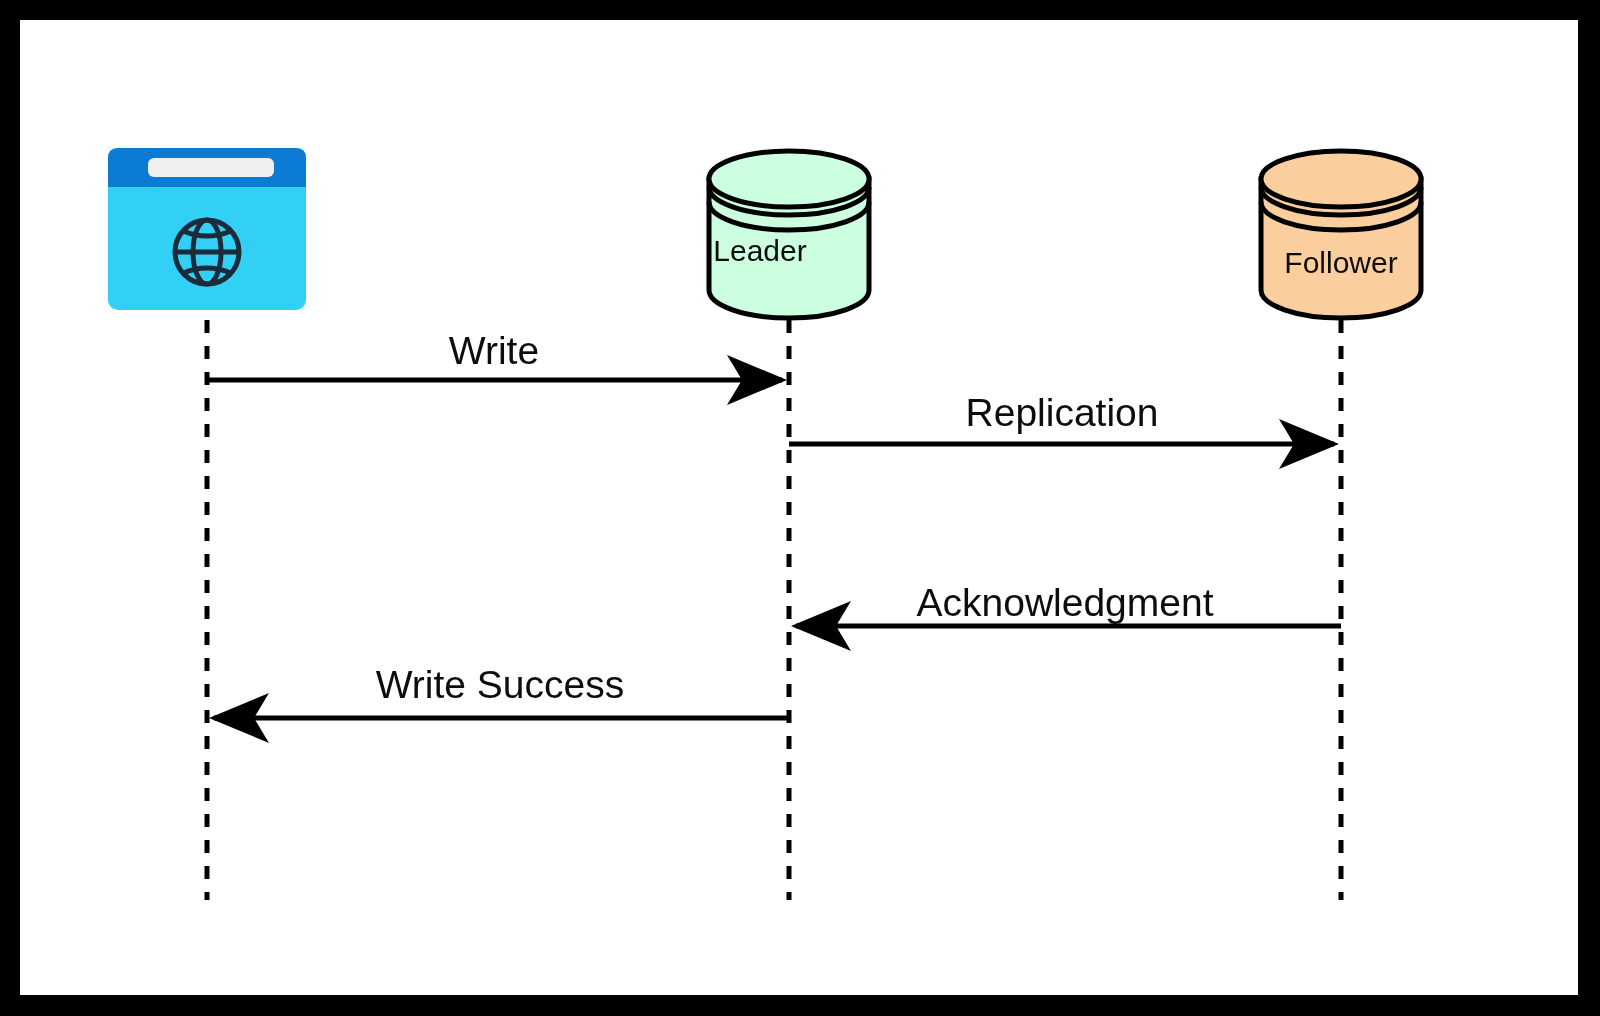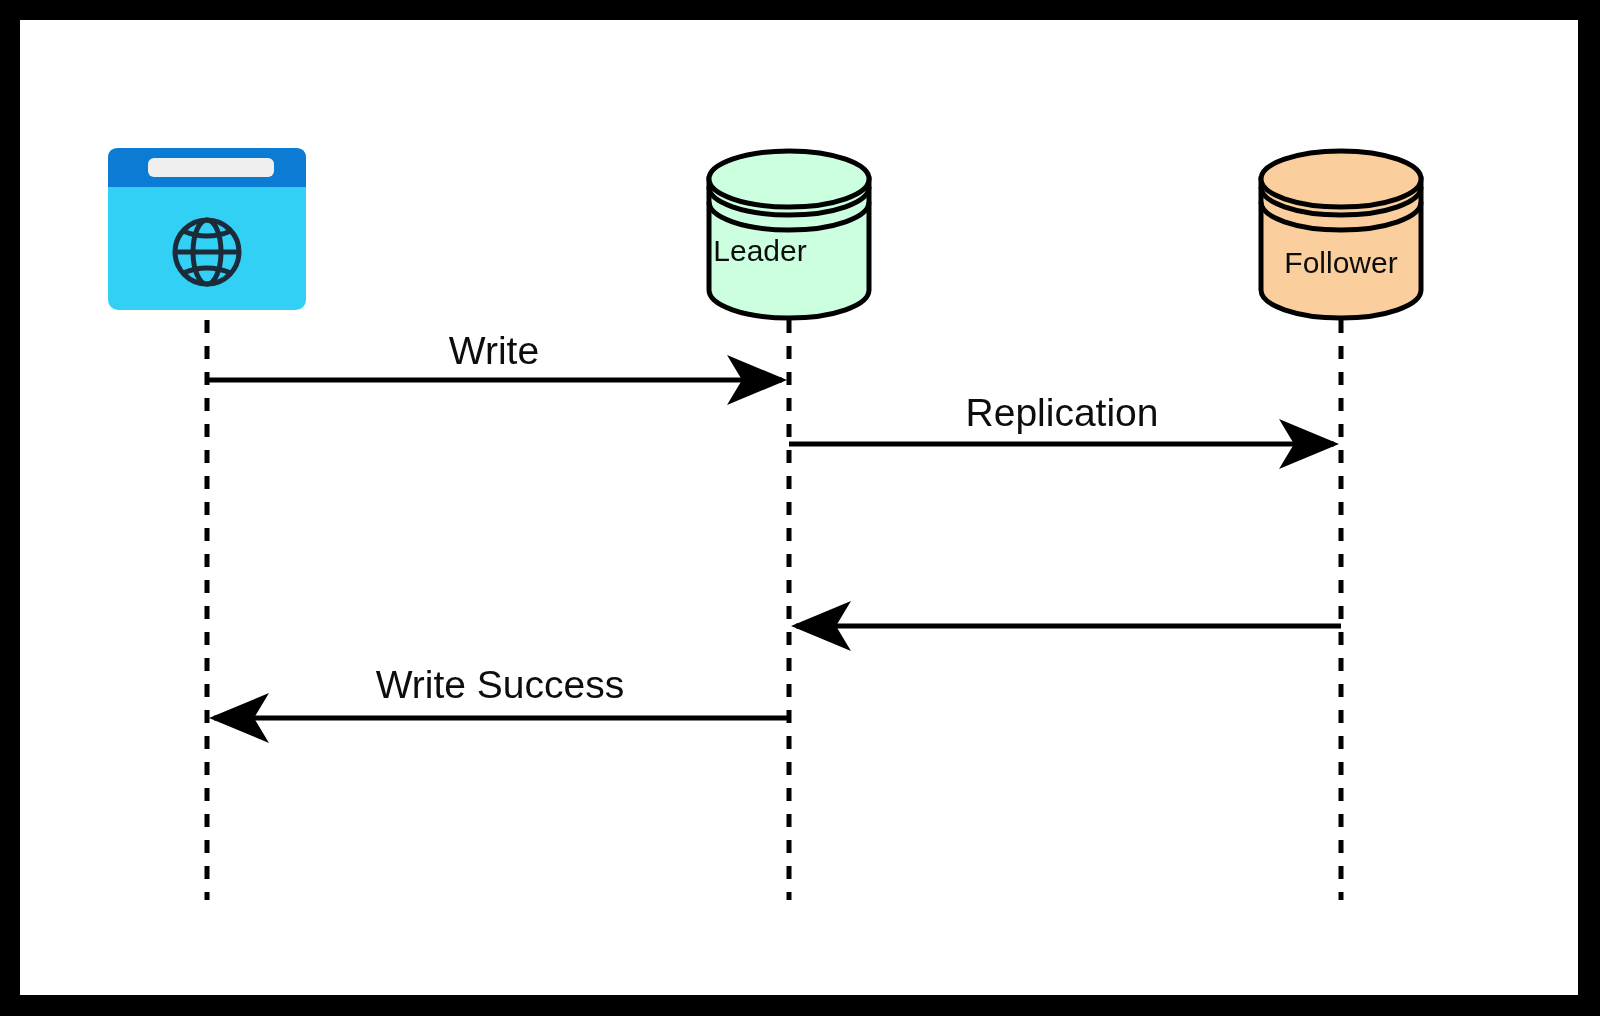--- a/index.html
+++ b/index.html
@@ -137,17 +137,18 @@
     </svg>
 
     <span class="node-label" style="left:740px; top:231px;">Leader</span>
 
     <span class="node-label" style="left:1321px; top:231px;margin-top:12px;">Follower</span>
 
     <span class="msg-label" style="left:474px; top:311px;">Write</span>
 
     <span class="msg-label" style="left:1042px; top:373px;">Replication</span>
 
+    <span class="msg-label" style="left:1045px; top:563px;">Acknowledgment</span>
 
     <span class="msg-label" style="left:480px; top:645px;">Write Success</span>
 
   </div>
 </div>
 
 </body></html>

